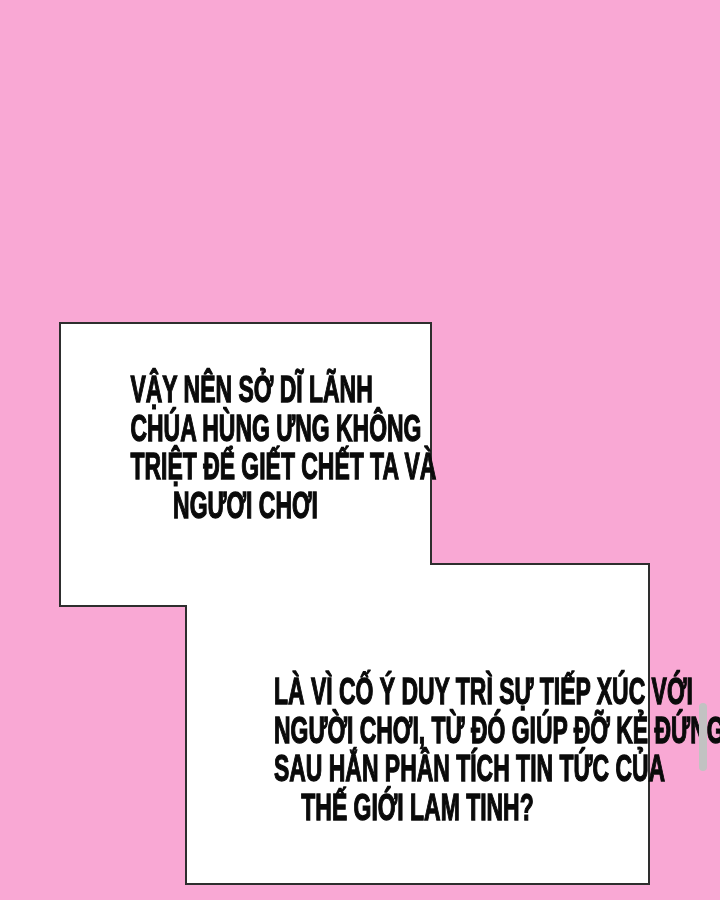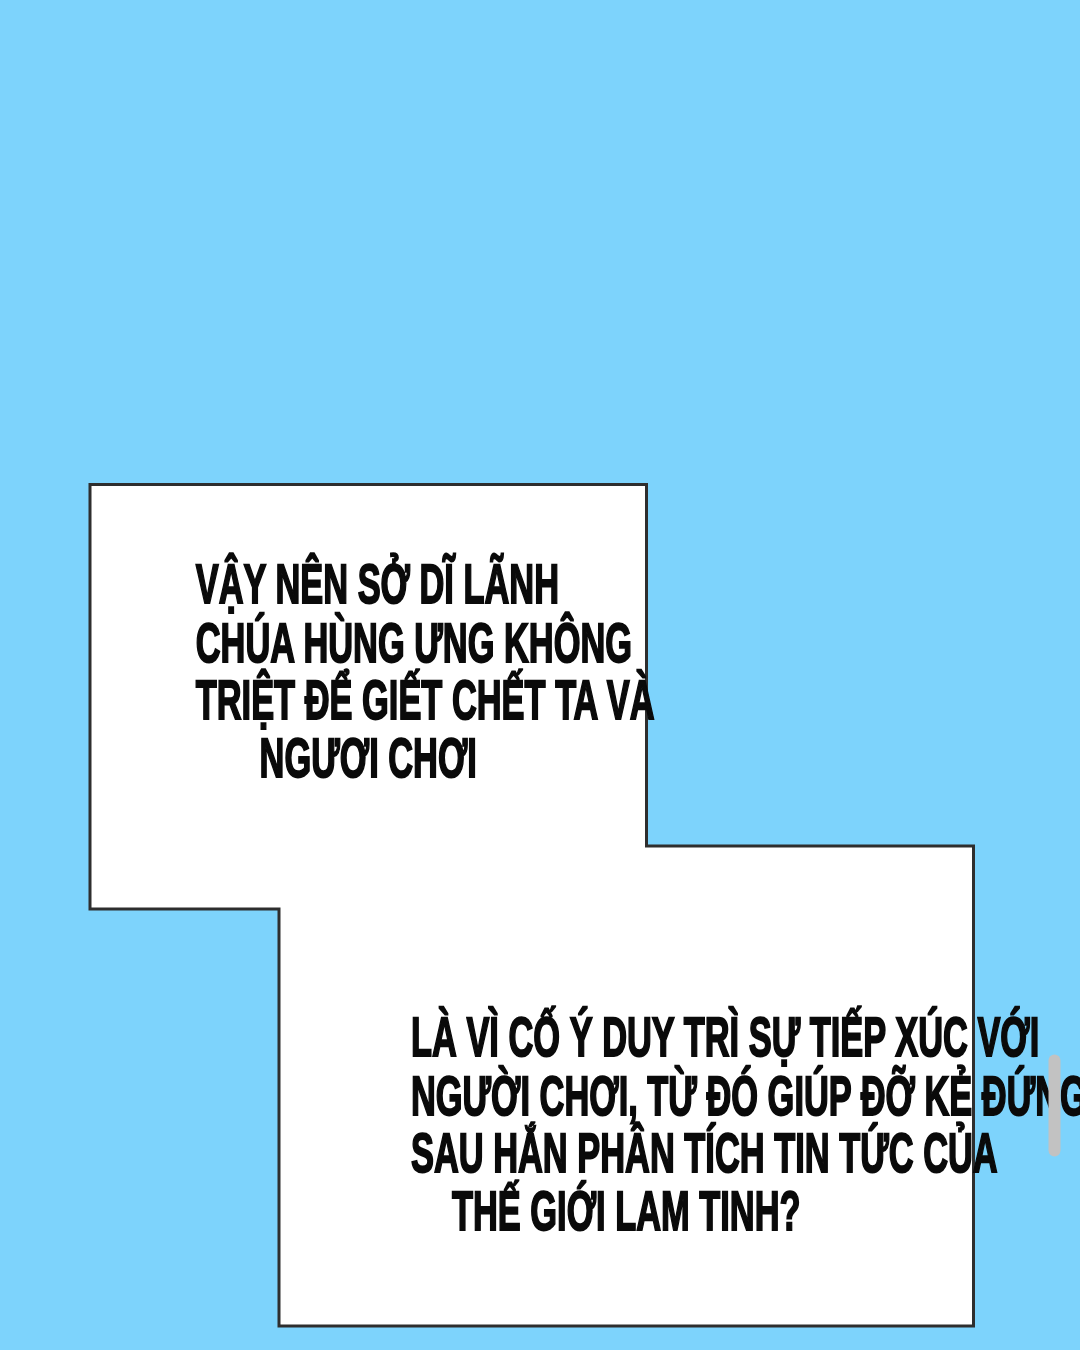--- a/index.html
+++ b/index.html
@@ -12,21 +12,21 @@
     position: relative;
     overflow: hidden;
     background: #ffffff;
     font-family: "Liberation Sans", sans-serif;
   }
   .page {
     position: absolute;
     inset: 0;
     width: 720px;
     height: 900px;
-    background: #7dd3fc;
+    background: #f9a8d4;
   }
   .bubble-outline-svg {
     position: absolute;
     left: 0;
     top: 0;
     width: 720px;
     height: 900px;
   }
   .bubble-text {
     position: absolute;

